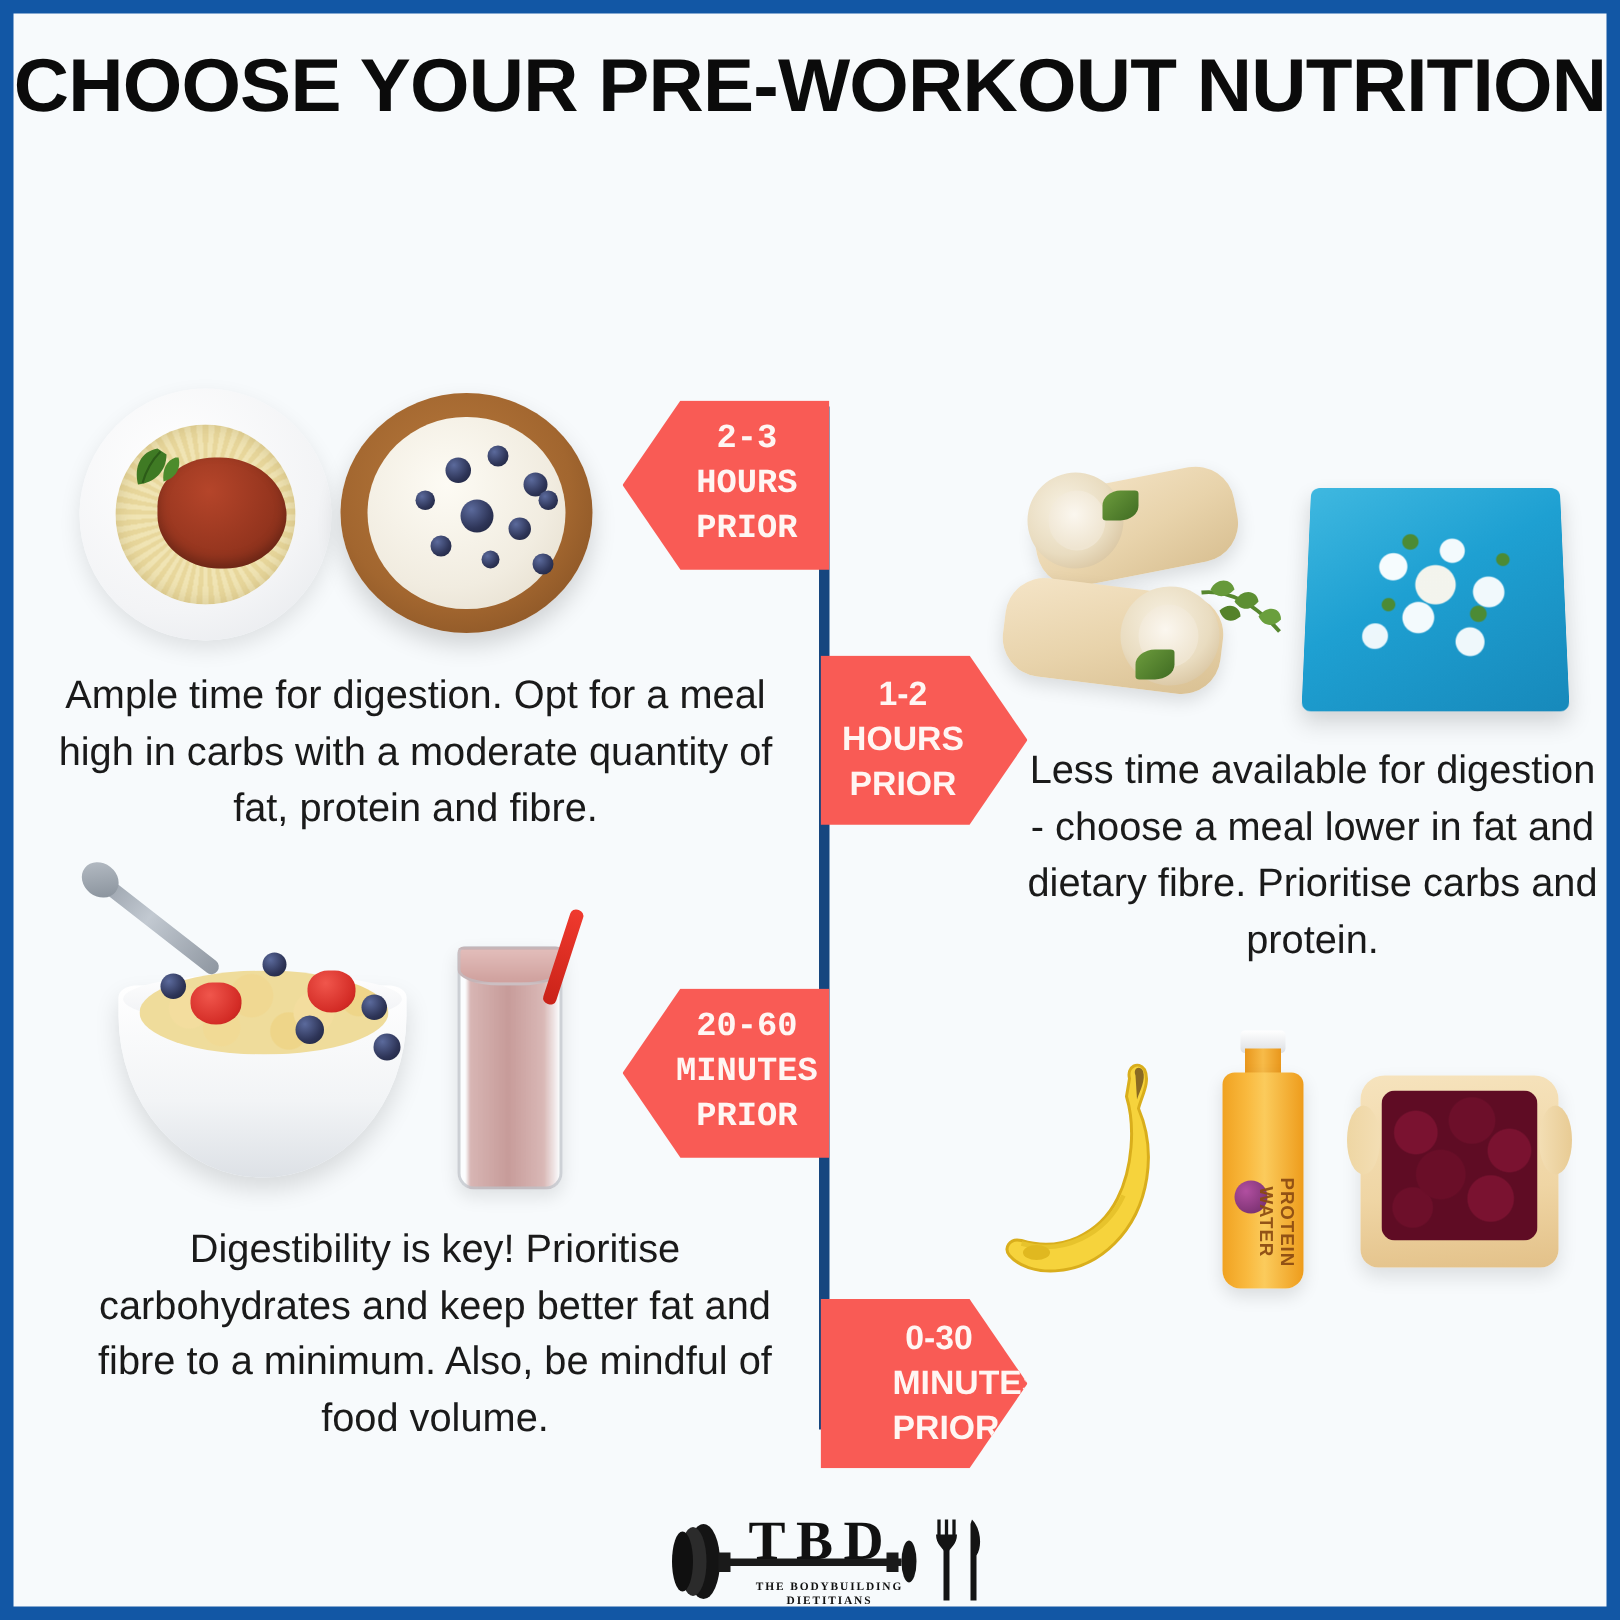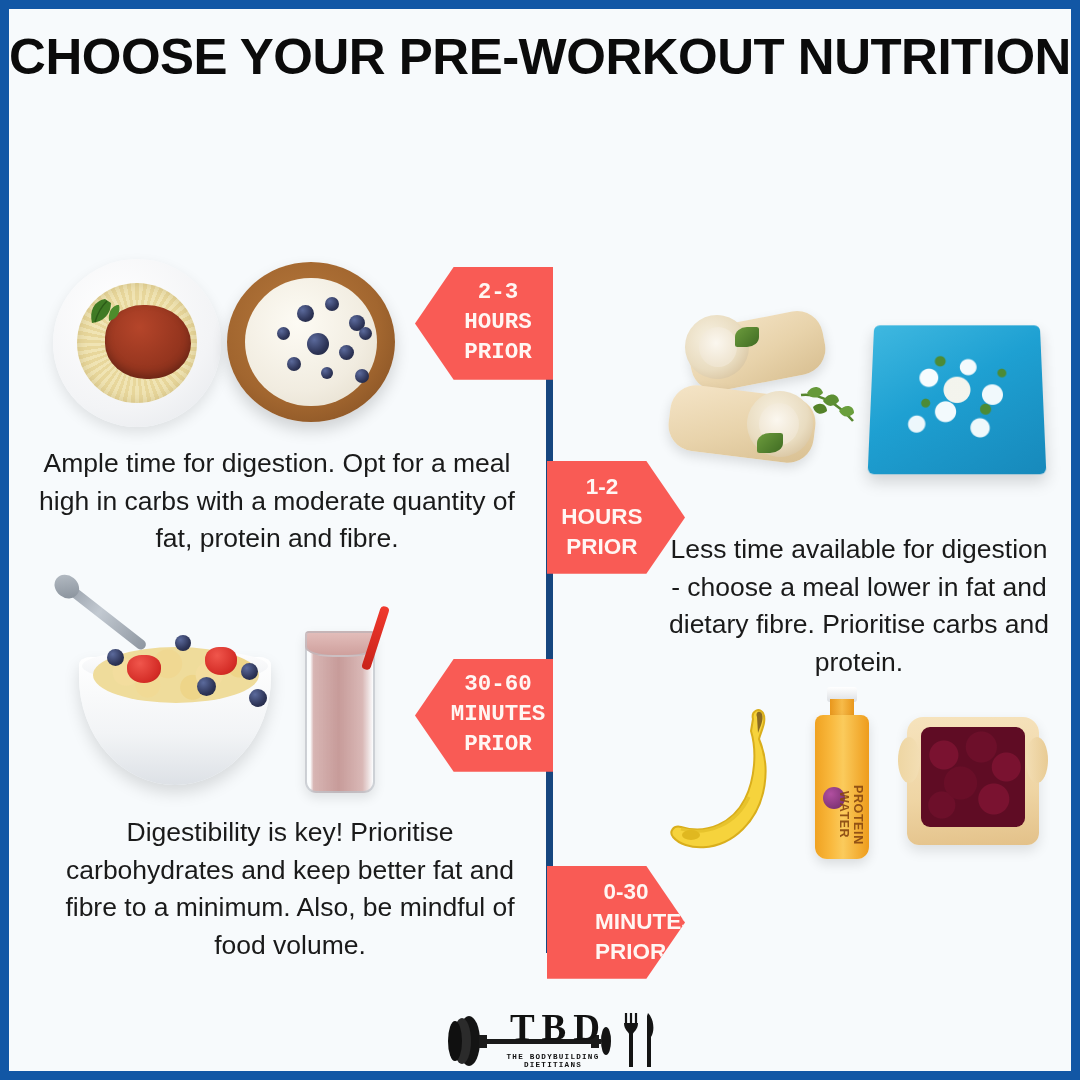--- a/index.html
+++ b/index.html
@@ -78,35 +78,35 @@
     font-family: Liberation Mono, monospace;
   }
   .badge-right {
     
     clip-path: polygon(0% 0%, 72% 0%, 100% 50%, 72% 100%, 0% 100%);
     padding-right: 28px;
   }
   .badge span { display: block; }
 
   .badge-1 { left: 406px; top: 258px; }
-  .badge-2 { left: 538px; top: 452px; }
+  .badge-2 { left: 538px; top: 428px; }
   .badge-3 { left: 406px; top: 650px; }
   .badge-4 { left: 538px; top: 857px; padding-left: 48px; }
 
   
   .copy {
     position: absolute;
     font-family: "Liberation Sans", sans-serif;
     font-size: 26.5px;
     line-height: 1.42;
     color: #1A1A1A;
     text-align: center;
   }
   .copy-1 { left: 28px; top: 436px; width: 480px; }
-  .copy-2 { left: 656px; top: 486px; width: 388px; margin-top: 36px; }
+  .copy-2 { left: 672px; top: 486px; width: 388px; }
   .copy-3 { left: 36px; top: 805px; width: 490px; }
   .copy-4 { left: 666px; top: 870px; width: 386px; }
 
   
   .tile { position: absolute; }
 
   
   .plate {
     position: absolute; left: 44px; top: 250px;
     width: 168px; height: 168px; border-radius: 50%;
@@ -358,27 +358,27 @@
     height: 70px;
   }
   .logo-word {
     position: absolute; left: 54px; top: 2px;
     width: 108px;
     font-family: "Liberation Serif", serif;
     font-weight: bold;
     font-size: 37px;
     letter-spacing: 7px;
     color: #111111;
-    text-align: right;
+    text-align: left;
     line-height: 1;
   }
   .logo-tag {
     position: absolute; left: 34px; top: 46px;
     width: 148px;
-    font-family: Liberation Mono, monospace;
+    font-family: Liberation Serif, serif;
     font-weight: bold;
     font-size: 7.6px;
     letter-spacing: 1.25px;
     color: #111111;
     text-align: center;
   }
 </style>
 </head>
 <body>
 
@@ -486,21 +486,21 @@
     <span>PRIOR</span>
   </div>
 
   <div class="badge badge-right badge-2">
     <span>1-2</span>
     <span>HOURS</span>
     <span>PRIOR</span>
   </div>
 
   <div class="badge badge-left badge-3">
-    <span>30-60</span>
+    <span>20-60</span>
     <span>MINUTES</span>
     <span>PRIOR</span>
   </div>
 
   <div class="badge badge-right badge-4">
     <span>0-30</span>
     <span>MINUTES</span>
     <span>PRIOR</span>
   </div>
 

